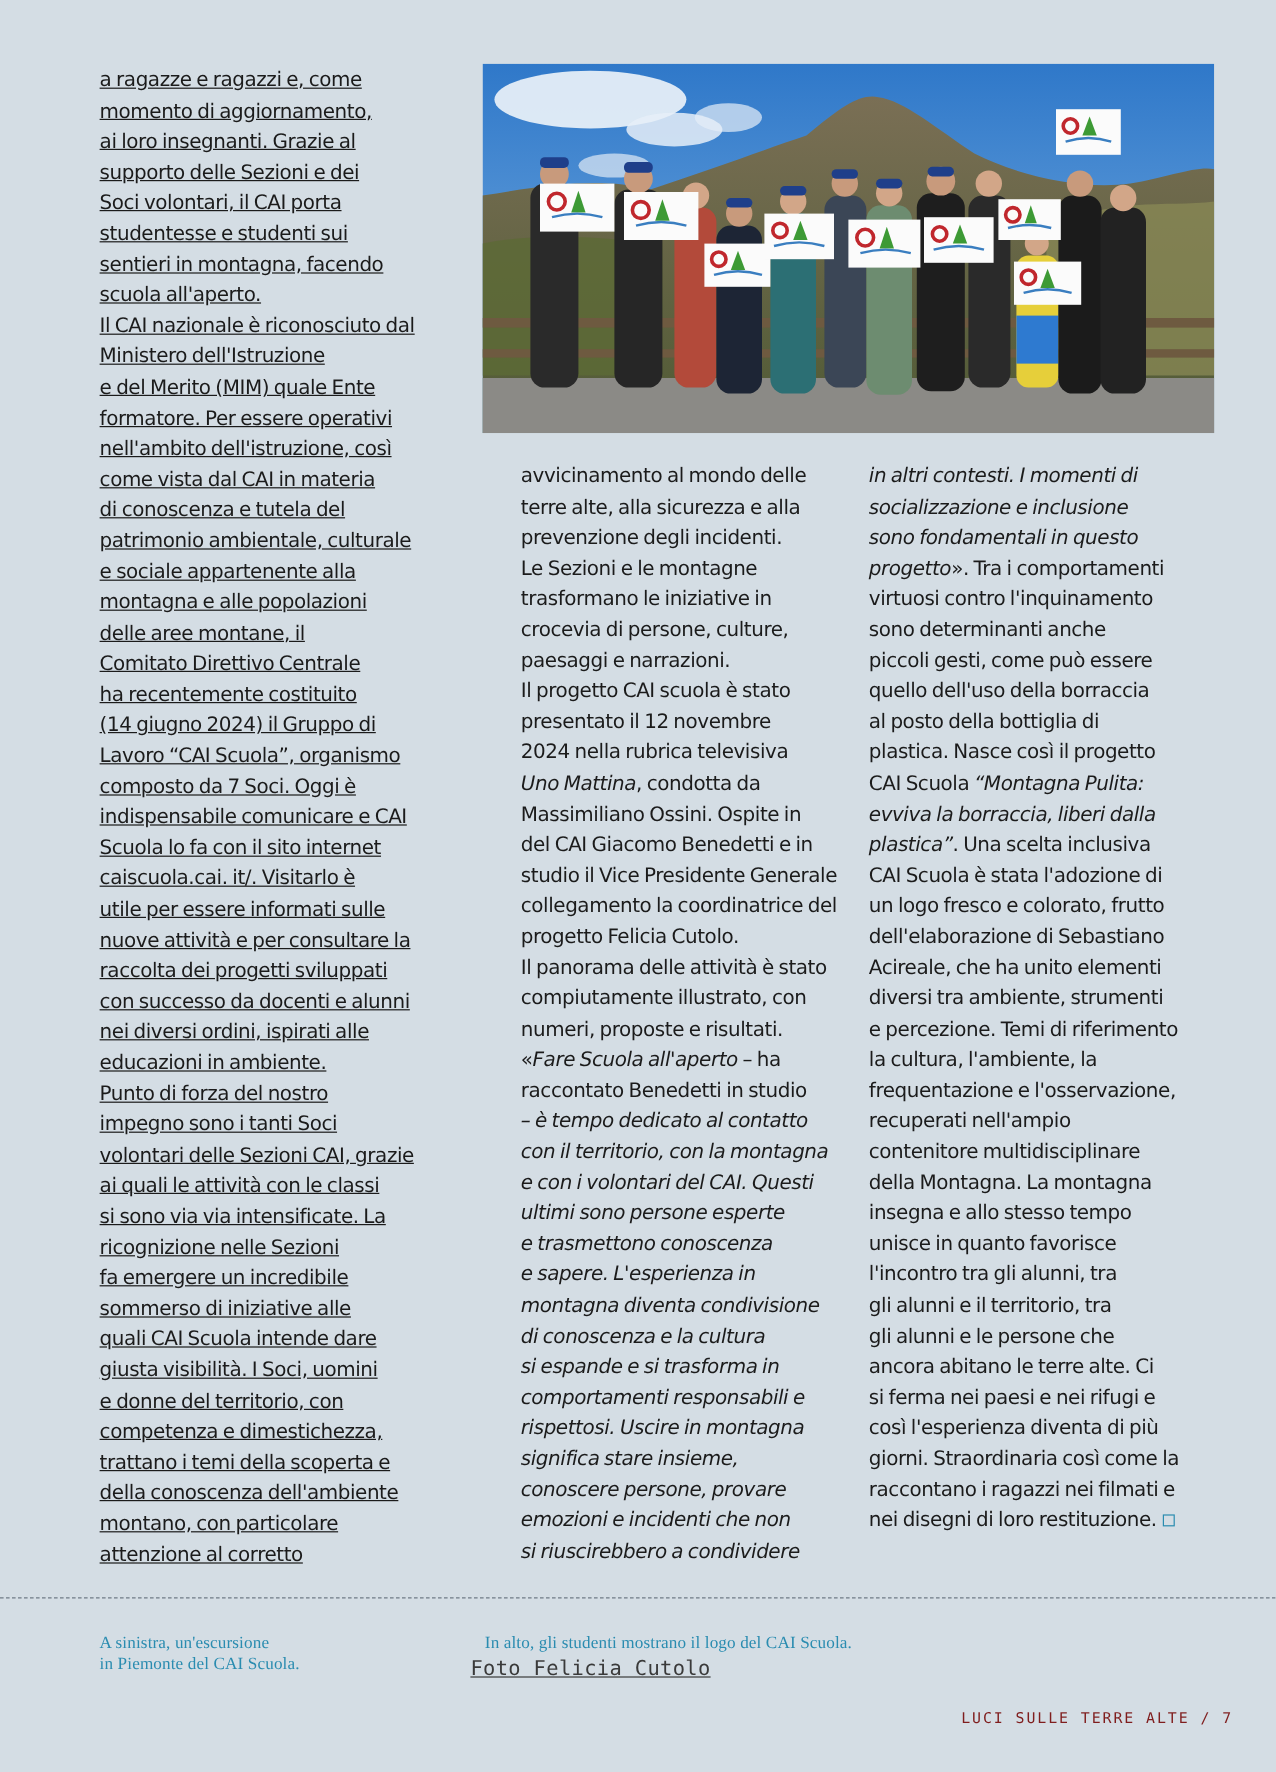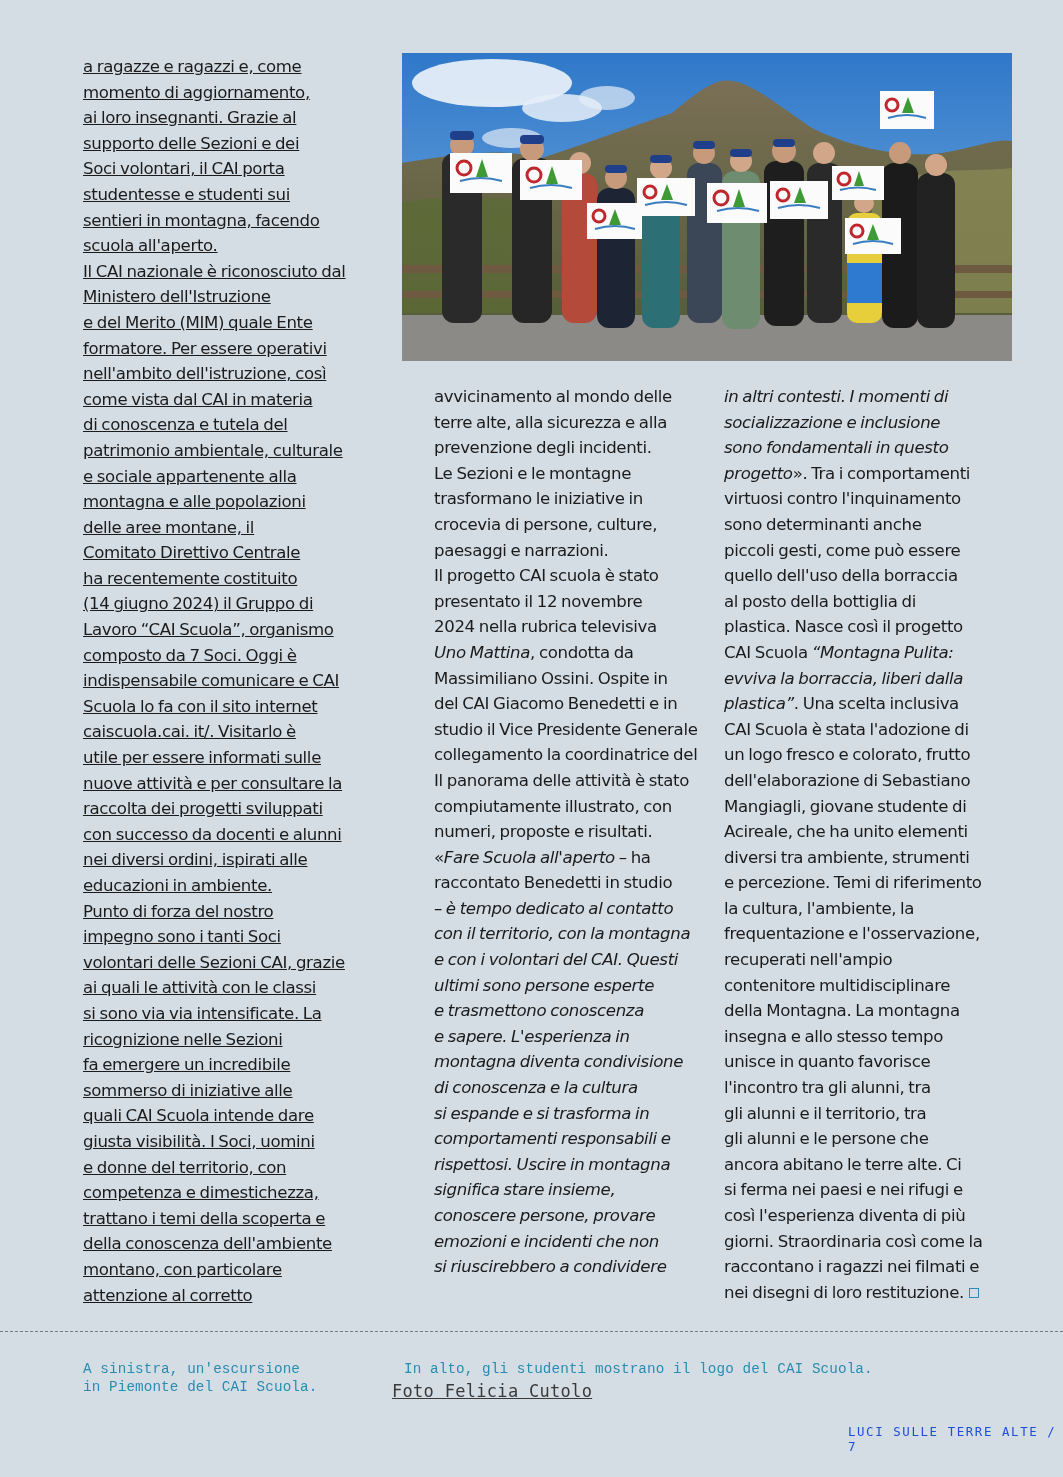--- a/index.html
+++ b/index.html
@@ -29,38 +29,38 @@
     overflow: hidden;
   }
   .photo svg { display: block; width: 100%; height: 100%; }
 
   .divider {
     position: absolute; left: 0; top: 1331px; width: 1063px; height: 0;
     border-top: 1.3px dashed #6f7b85;
   }
   .caption {
     position: absolute;
-    font-family: Liberation Mono, monospace;
+    font-family: Liberation Serif, serif;
     font-size: 14.3px;
     line-height: 17.5px;
     color: #2a8cb0;
     letter-spacing: 0.1px;
   }
   .caption .ln { display: block; white-space: nowrap; }
   .cap-left { left: 83px; top: 1361px; }
   .cap-right { left: 404px; top: 1361px; }
   .credit {
     position: absolute; left: 392px; top: 1381px;
     font-family: "DejaVu Sans Mono", monospace;
     font-size: 17px; color: #3a3a3a; letter-spacing: 0.3px; text-decoration: underline;
   }
   .footer {
     position: absolute; left: 801px; top: 1424px;
     font-family: "DejaVu Sans Mono", monospace;
-    font-size: 12.4px; color: #1d4ed8; letter-spacing: 1.6px; margin-left: 47px;
+    font-size: 12.4px; color: #7f1d1d; letter-spacing: 1.6px;
   }
   .end-mark {
     display: inline-block; width: 8px; height: 8px;
     border: 1.4px solid #2a8cb0; margin-left: 5px; vertical-align: 0px;
   }
 </style>
 </head>
 <body>
 
 <div class="col col-left">
@@ -243,20 +243,21 @@
     <span class="ln">crocevia di persone, culture,</span>
     <span class="ln">paesaggi e narrazioni.</span>
     <span class="ln">Il progetto CAI scuola è stato</span>
     <span class="ln">presentato il 12 novembre</span>
     <span class="ln">2024 nella rubrica televisiva</span>
     <span class="ln"><i>Uno Mattina</i>, condotta da</span>
     <span class="ln">Massimiliano Ossini. Ospite in</span>
     <span class="ln">del CAI Giacomo Benedetti e in</span>
     <span class="ln">studio il Vice Presidente Generale</span>
     <span class="ln">collegamento la coordinatrice del</span>
+    <span class="ln">progetto Felicia Cutolo.</span>
     <span class="ln">Il panorama delle attività è stato</span>
     <span class="ln">compiutamente illustrato, con</span>
     <span class="ln">numeri, proposte e risultati.</span>
     <span class="ln">«<i>Fare Scuola all'aperto</i> – ha</span>
     <span class="ln">raccontato Benedetti in studio</span>
     <span class="ln"><i>– è tempo dedicato al contatto</i></span>
     <span class="ln"><i>con il territorio, con la montagna</i></span>
     <span class="ln"><i>e con i volontari del CAI. Questi</i></span>
     <span class="ln"><i>ultimi sono persone esperte</i></span>
     <span class="ln"><i>e trasmettono conoscenza</i></span>
@@ -281,21 +282,20 @@
     <span class="ln">piccoli gesti, come può essere</span>
     <span class="ln">quello dell'uso della borraccia</span>
     <span class="ln">al posto della bottiglia di</span>
     <span class="ln">plastica. Nasce così il progetto</span>
     <span class="ln">CAI Scuola <i>“Montagna Pulita:</i></span>
     <span class="ln"><i>evviva la borraccia, liberi dalla</i></span>
     <span class="ln"><i>plastica”</i>. Una scelta inclusiva</span>
     <span class="ln">CAI Scuola è stata l'adozione di</span>
     <span class="ln">un logo fresco e colorato, frutto</span>
     <span class="ln">dell'elaborazione di Sebastiano</span>
-    <span class="ln">Mangiagli, giovane studente di</span>
     <span class="ln">Acireale, che ha unito elementi</span>
     <span class="ln">diversi tra ambiente, strumenti</span>
     <span class="ln">e percezione. Temi di riferimento</span>
     <span class="ln">la cultura, l'ambiente, la</span>
     <span class="ln">frequentazione e l'osservazione,</span>
     <span class="ln">recuperati nell'ampio</span>
     <span class="ln">contenitore multidisciplinare</span>
     <span class="ln">della Montagna. La montagna</span>
     <span class="ln">insegna e allo stesso tempo</span>
     <span class="ln">unisce in quanto favorisce</span>

